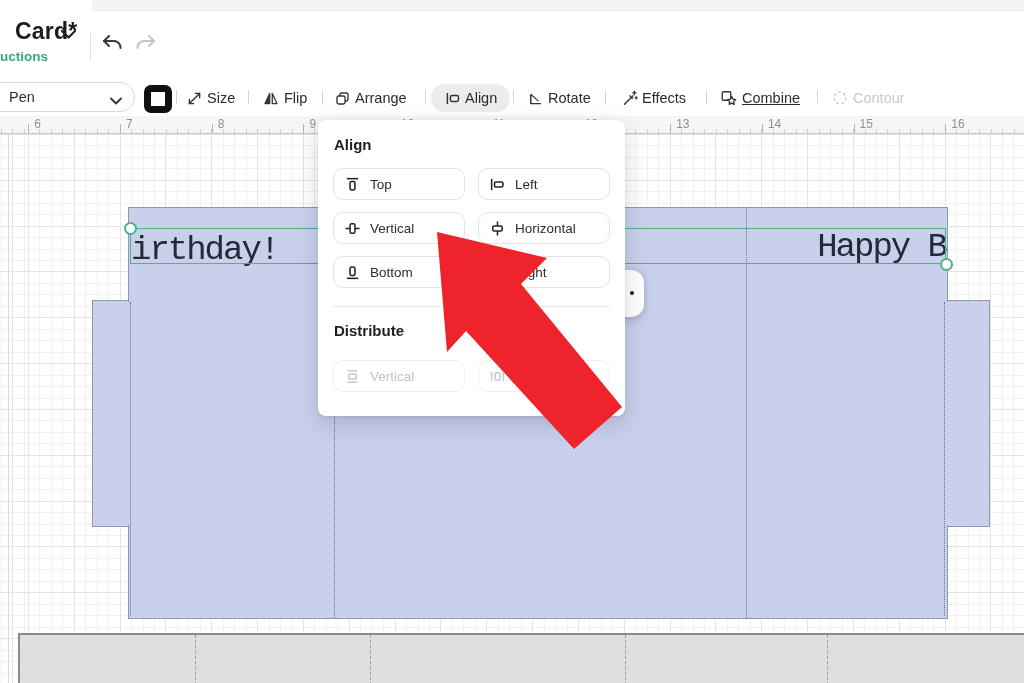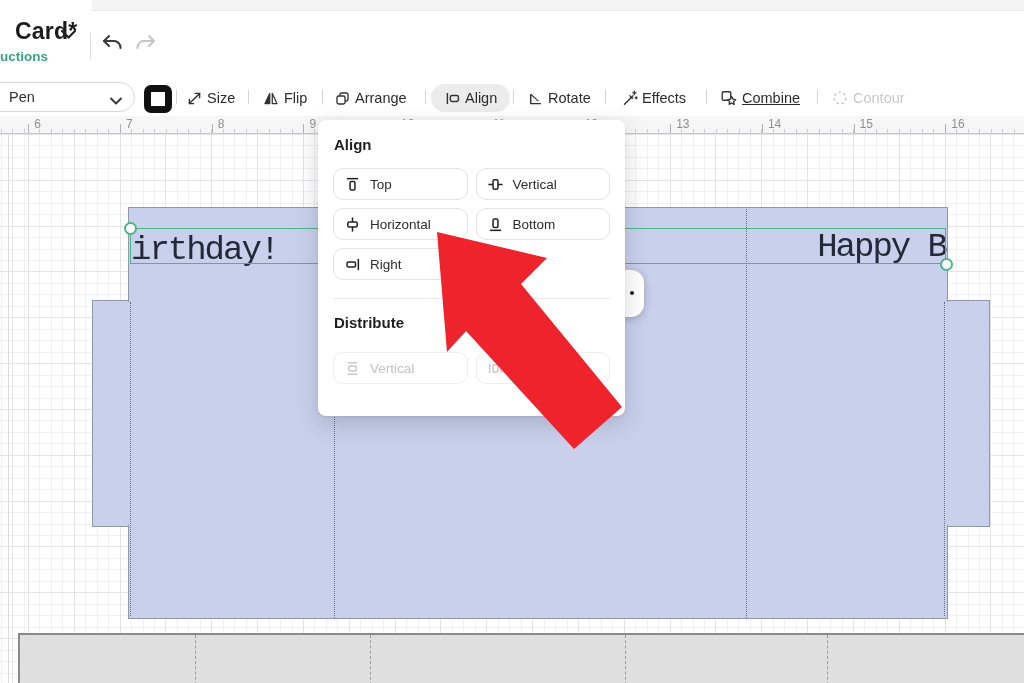--- a/index.html
+++ b/index.html
@@ -62,21 +62,21 @@
   .ellipsis-pill{position:absolute;left:600px;top:270px;width:44px;height:47px;background:#fff;border-radius:13px;box-shadow:0 2px 8px rgba(0,0,0,.22);z-index:40;}
   .ellipsis-pill i{position:absolute;top:21px;width:4px;height:4px;border-radius:50%;background:#222;}
 
   .graybar{position:absolute;left:18px;top:633px;width:1006px;height:50px;background:#dfdfdf;border-top:2px solid #8a8a8a;border-left:2px solid #8a8a8a;z-index:16;}
   .graybar .dash{position:absolute;top:0;width:0;height:50px;border-left:1.5px dashed #9b9b9b;}
 
   
   .panel{position:absolute;left:318px;top:120px;width:307px;height:296px;background:#fff;border-radius:8px;
     box-shadow:0 8px 24px rgba(0,0,0,.16),0 1px 3px rgba(0,0,0,.08);z-index:50;padding:15px;}
   .panel h3{font-size:15px;font-weight:700;color:#1f1f1f;margin:1px 0 15px 1px;}
-  .btn-grid{display:grid;grid-template-columns:1fr 1fr;column-gap:13px;row-gap:12px;gap:8px;}
+  .btn-grid{display:grid;grid-template-columns:1fr 1fr;column-gap:13px;row-gap:12px;}
   .al-btn{height:32px;border:1px solid #e3e3e3;border-radius:10px;background:#fff;display:flex;align-items:center;gap:9px;padding:0 10px;font-size:13.5px;color:#2d2d2d;cursor:pointer;}
   .panel .divider{border:none;border-top:1px solid #e9e9e9;margin:18px 0 0 0;}
   .panel h4{font-size:15px;font-weight:700;color:#1f1f1f;margin:15px 0 0 1px;}
   .btn-grid.dist{margin-top:21px;}
   .al-btn.disabled{border-color:#efefef;color:#c3c3c3;cursor:default;}
   .al-btn.disabled svg *{stroke:#c9c9c9 !important;}
 
   .arrow-overlay{position:absolute;left:0;top:0;width:1024px;height:683px;z-index:100;pointer-events:none;}
 </style>
 </head>
@@ -270,20 +270,29 @@
           <g fill="none" stroke="#222" stroke-width="1.6">
             <path d="M3 2.8 h12"></path>
             <rect x="6.4" y="5.8" width="5.2" height="9" rx="1.6"></rect>
           </g>
         </svg>
       <span>Top</span>
     </div>
     <div class="al-btn">
       <svg width="17" height="17" viewBox="0 0 18 18">
           <g fill="none" stroke="#222" stroke-width="1.6">
+            <path d="M2.8 3 v12"></path>
+            <rect x="5.8" y="6.4" width="9" height="5.2" rx="1.6"></rect>
+          </g>
+        </svg>
+      <span>Left</span>
+    </div>
+    <div class="al-btn">
+      <svg width="17" height="17" viewBox="0 0 18 18">
+          <g fill="none" stroke="#222" stroke-width="1.6">
             <path d="M1.5 9 h15"></path>
             <rect x="6.4" y="4" width="5.2" height="10" rx="1.6" fill="#fff"></rect>
           </g>
         </svg>
       <span>Vertical</span>
     </div>
     <div class="al-btn">
       <svg width="17" height="17" viewBox="0 0 18 18">
           <g fill="none" stroke="#222" stroke-width="1.6">
             <path d="M9 1.5 v15"></path>

